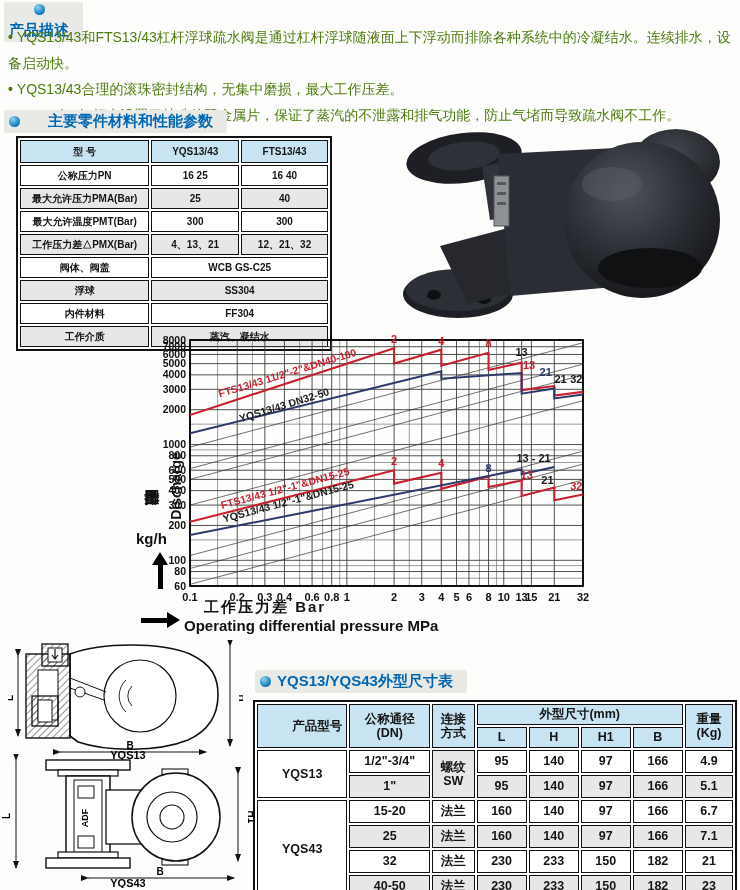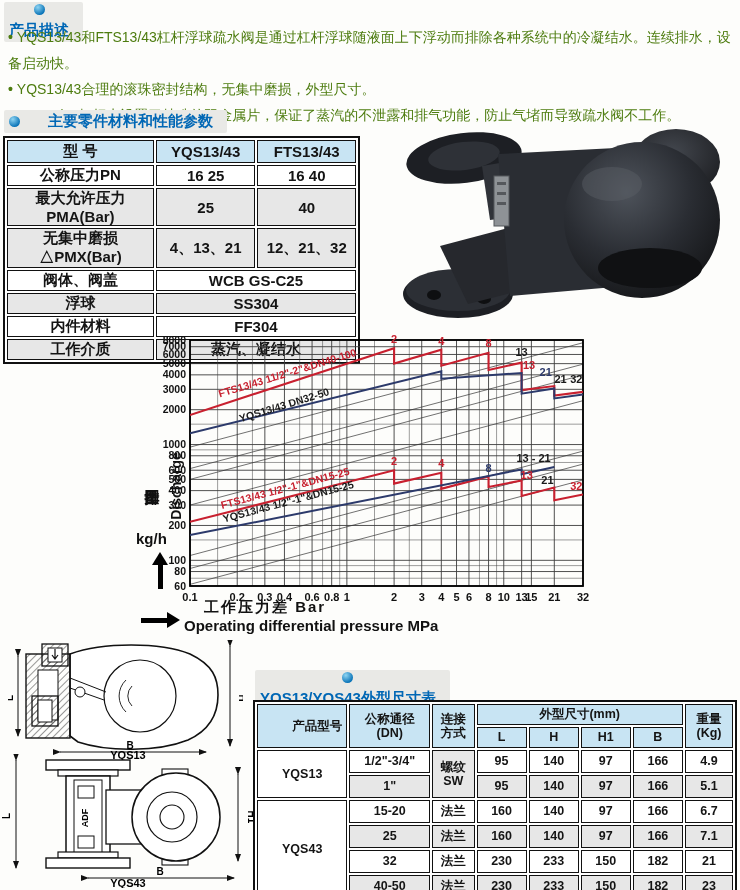--- a/index.html
+++ b/index.html
@@ -11,21 +11,21 @@
   .dot{width:11px;height:11px;border-radius:50%;flex:0 0 11px;
     background:radial-gradient(circle at 35% 30%,#8ed4f2,#0a74b8 72%);}
 
   .desc{position:absolute;left:8px;top:24px;width:728px;}
   .desc p{margin:0;font-size:14px;line-height:26px;font-weight:500;color:#4d7c0f;}
   .desc p::before{content:"• ";font-weight:bold;}
 
   table{border-collapse:separate;border-spacing:2px;background:#fff;border:2px solid #111;}
   td,th{border:1px solid #111;text-align:center;font-weight:bold;color:#141414;padding:0 2px;}
 
-  .spec{position:absolute;left:3px;top:136px;width:357px;font-size:15px;}
+  .spec{position:absolute;left:16px;top:136px;width:316px;font-size:10px;}
   .spec th,.spec td{height:19px;}
   .spec .c1{width:166px;}.spec .c2{width:104px;}.spec .c3{width:104px;}
   .spec .hd td{background:#c8e4f3;height:21px;}
   .spec .w td{background:#ffffff;}
   .spec .g td{background:#e7e7e7;}
 
   .dims{position:absolute;left:253px;top:700px;width:484px;font-size:12.5px;}
   .dims td{height:19px;line-height:1.15;}
   .dims .hd td{background:#c8e4f3;}
   .dims .bw td{background:#fff;height:21px;}
@@ -54,21 +54,21 @@
 
 <div id="page">
 
   <div class="sec-head" style="left:4px;top:2px;flex-direction:column;">
     <span class="dot"></span>
     <span>产品描述</span>
   </div>
 
   <div class="desc">
     <p>YQS13/43和FTS13/43杠杆浮球疏水阀是通过杠杆浮球随液面上下浮动而排除各种系统中的冷凝结水。连续排水，设备启动快。</p>
-    <p>YQS13/43合理的滚珠密封结构，无集中磨损，外型尺寸。</p>
+    <p>YQS13/43合理的滚珠密封结构，无集中磨损，最大工作压差。</p>
     <p>FTS13/43杠杆上设置了特殊的双金属片，保证了蒸汽的不泄露和排气功能，防止气堵而导致疏水阀不工作。</p>
   </div>
 
   <div class="sec-head" style="left:4px;top:110px;gap:28px;">
     <span class="dot"></span>
     <span>主要零件材料和性能参数</span>
   </div>
 
   <table class="spec">
     <tbody>
@@ -80,22 +80,27 @@
     <tr class="w">
       <td>公称压力PN</td>
       <td>16  25</td>
       <td>16  40</td>
     </tr>
     <tr class="g">
       <td>最大允许压力PMA(Bar)</td>
       <td>25</td>
       <td>40</td>
     </tr>
+    <tr class="w">
+      <td>最大允许温度PMT(Bar)</td>
+      <td>300</td>
+      <td>300</td>
+    </tr>
     <tr class="g">
-      <td>无集中磨损△PMX(Bar)</td>
+      <td>工作压力差△PMX(Bar)</td>
       <td>4、13、21</td>
       <td>12、21、32</td>
     </tr>
     <tr class="w">
       <td>阀体、阀盖</td>
       <td colspan="2">WCB GS-C25</td>
     </tr>
     <tr class="g">
       <td>浮球</td>
       <td colspan="2">SS304</td>
@@ -333,21 +338,21 @@
     <circle cx="170" cy="63" r="12" fill="#fff" stroke="#111" stroke-width="1.1"></circle>
     <line x1="14" y1="6" x2="14" y2="114" stroke="#111" stroke-width="1" marker-start="url(#ar2)" marker-end="url(#ar2)"></line>
     <text x="8" y="62" font-size="10" font-weight="bold" transform="rotate(-90 8 62)" text-anchor="middle">L</text>
     <line x1="236" y1="20" x2="236" y2="107" stroke="#111" stroke-width="1" marker-start="url(#ar2)" marker-end="url(#ar2)"></line>
     <text x="246" y="63" font-size="10" font-weight="bold" transform="rotate(90 246 63)" text-anchor="middle">H1</text>
     <line x1="86" y1="124" x2="232" y2="124" stroke="#111" stroke-width="1" marker-start="url(#ar2)" marker-end="url(#ar2)"></line>
     <text x="158" y="121" font-size="10" font-weight="bold" text-anchor="middle">B</text>
     <text x="126" y="133" font-size="11" font-weight="bold" text-anchor="middle">YQS43</text>
   </svg>
 
-  <div class="sec-head" style="left:255px;top:670px;flex-direction:column;">
+  <div class="sec-head" style="left:255px;top:670px;">
     <span class="dot"></span>
     <span>YQS13/YQS43外型尺寸表</span>
   </div>
 
   <table class="dims">
     <tbody>
         <tr class="hd">
       <td rowspan="2" style="width:74px;padding-left:32px;">产品型号</td>
       <td rowspan="2" style="width:86px;">
         <span>公称通径</span><br><span>(DN)</span></td>

